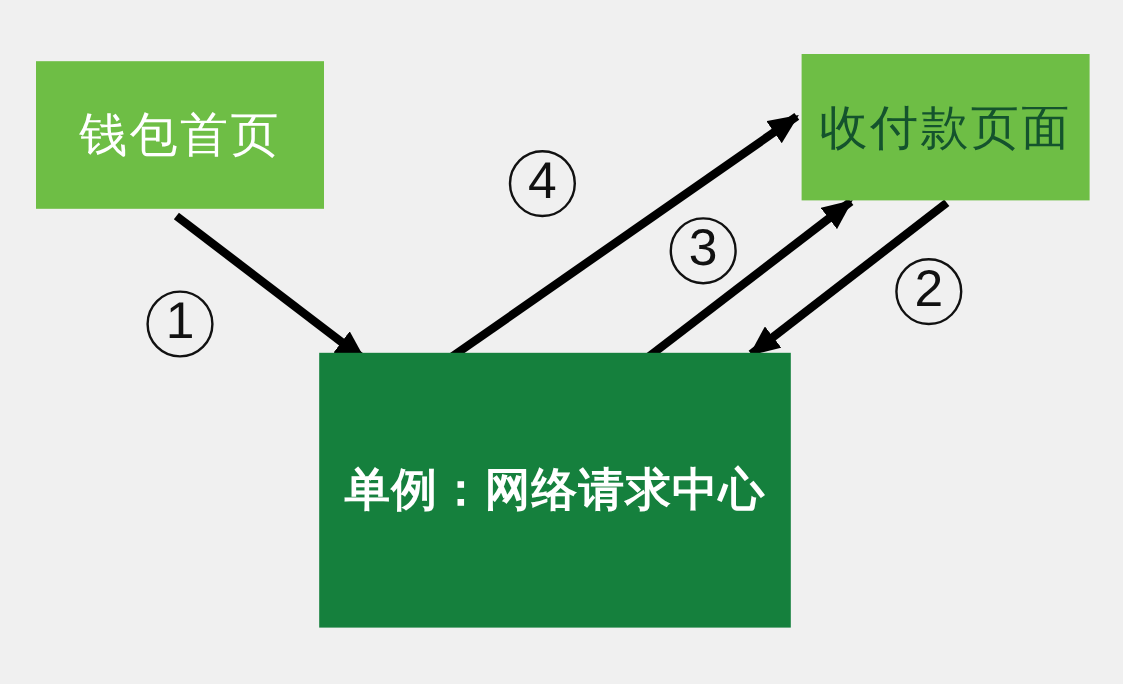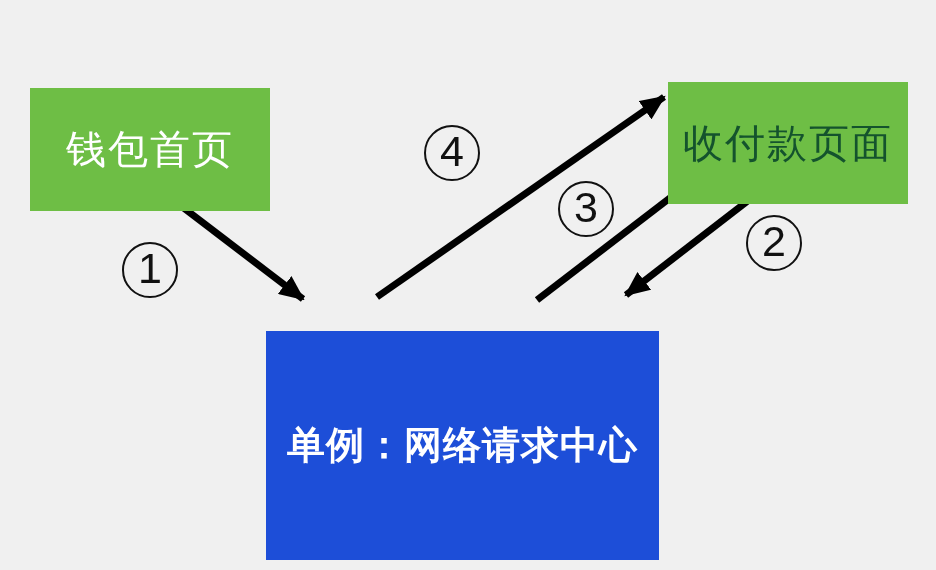--- a/index.html
+++ b/index.html
@@ -14,21 +14,20 @@
     width: 936px;
     height: 570px;
     overflow: hidden;
   }
   .node {
     position: absolute;
     display: flex;
     align-items: center;
     justify-content: center;
     text-align: right;
-    margin-top: 37px;
   }
   .node-label {
     color: #ffffff;
     font-size: 40px;
     font-weight: 400;
     letter-spacing: 2px;
     white-space: nowrap;
   }
   .node-wallet-home   { left: 30px;  top: 51px;  width: 240px; height: 123px; }
   .node-payment-page  { left: 668px; top: 45px;  width: 240px; height: 122px; }
@@ -80,21 +79,21 @@
     </svg>
 
   <div class="node node-wallet-home" style="background: rgb(110, 190, 69);">
     <span class="node-label" style="color: rgb(255, 255, 255);">钱包首页</span>
   </div>
 
   <div class="node node-payment-page" style="background: rgb(110, 190, 69);">
     <span class="node-label" style="color: #14532d;">收付款页面</span>
   </div>
 
-  <div class="node node-request-center" style="background: #1d4ed8;">
+  <div class="node node-request-center" style="background: #15803d;">
     <span class="node-label" style="color: rgb(255, 255, 255);">单例：网络请求中心</span>
   </div>
 
 <div class="badge" style="left: 122px; top: 242px; border-color: rgb(17, 17, 17); color: rgb(17, 17, 17);">1</div>
     <div class="badge" style="left: 746px; top: 215px; border-color: rgb(17, 17, 17); color: rgb(17, 17, 17);">2</div>
     <div class="badge" style="left: 558px; top: 181px; border-color: rgb(17, 17, 17); color: rgb(17, 17, 17);">3</div>
     <div class="badge" style="left: 424px; top: 125px; border-color: rgb(17, 17, 17); color: rgb(17, 17, 17);">4</div>
   </div>
 
 </body></html>

